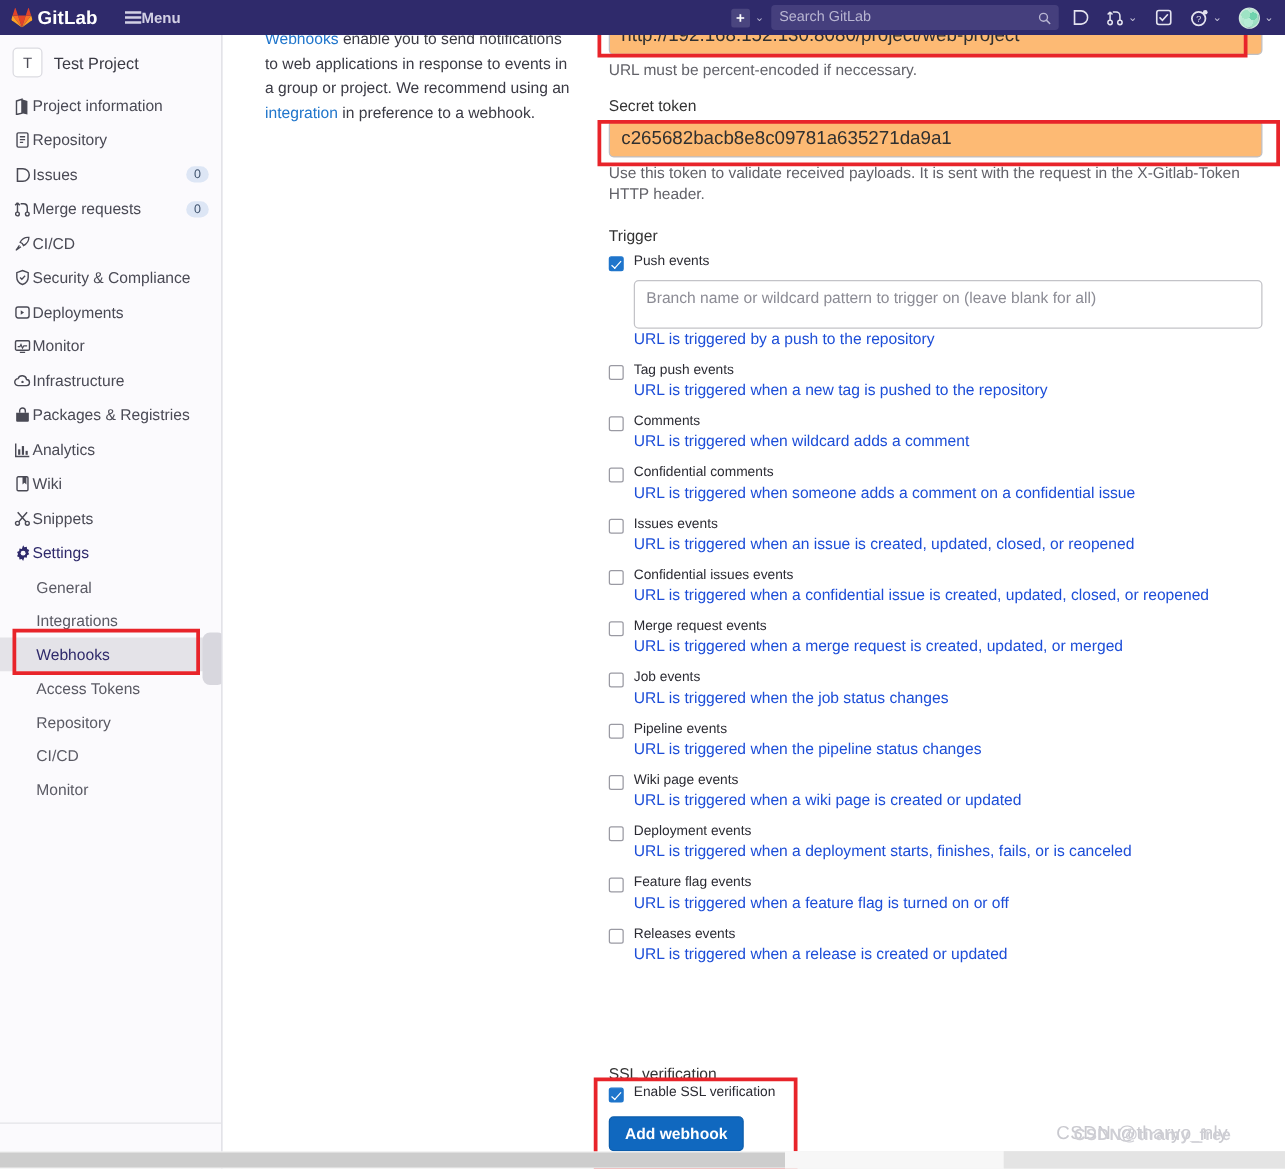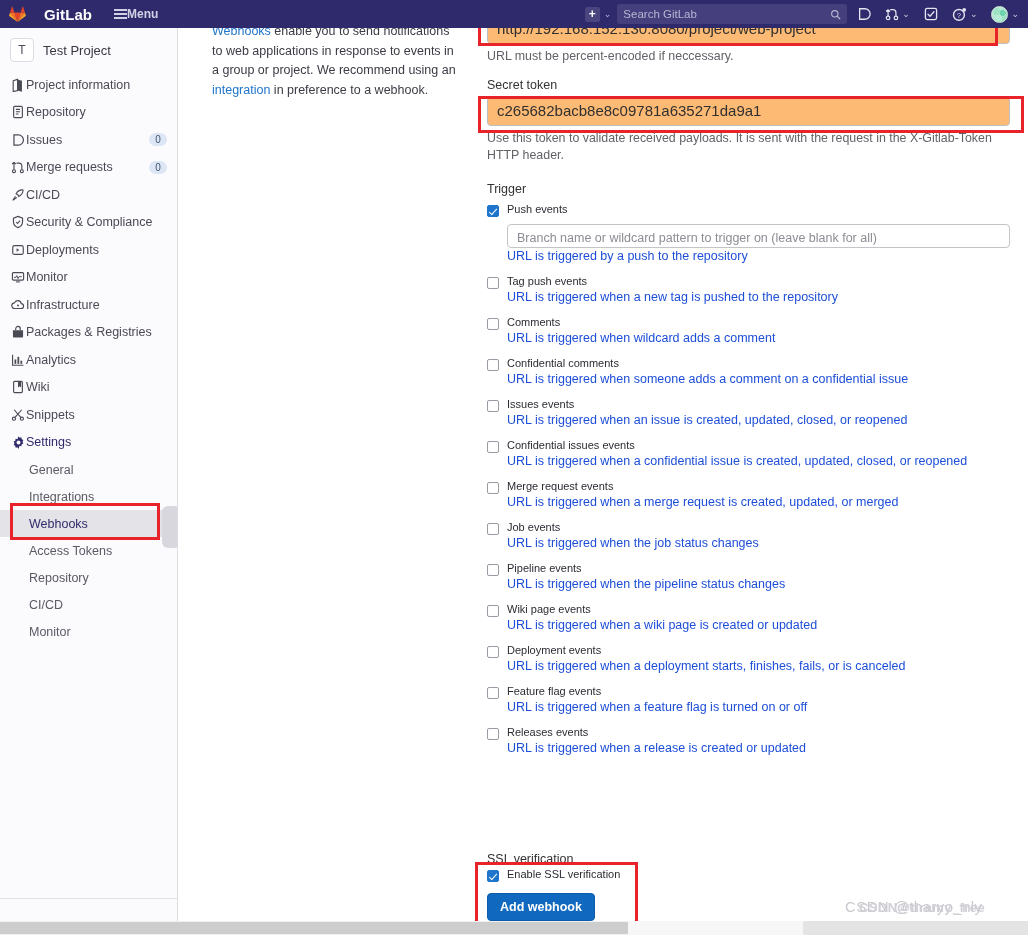--- a/index.html
+++ b/index.html
@@ -12,21 +12,21 @@
   }
   #app { position: relative; width: 1028px; height: 935px; }
 
   
   .topnav {
     position: absolute; top: 0; left: 0; width: 1028px; height: 28px;
     background: #2f2a6b;
     display: flex; align-items: center;
     z-index: 40;
   }
-  .tn-logo { display: flex; align-items: center; gap: 18px; padding-left: 9px; }
+  .tn-logo { display: flex; align-items: center; gap: 4px; padding-left: 9px; }
   .tn-fox { width: 17px; height: 16px; display: block; }
   .tn-brand { color: #fff; font-size: 15px; font-weight: 700; letter-spacing: .1px; }
   .tn-menu {
     display: flex; align-items: center; 
     margin-left: 22px; color: #d2d0e4; font-size: 12px; font-weight: 700;
   }
   .hamburger { display: inline-flex; flex-direction: column; gap: 2.5px; }
   .hamburger i { display: block; width: 13px; height: 1.6px; background: #d2d0e4; }
   .tn-spacer { flex: 1 1 auto; }
   .tn-plus {
@@ -125,21 +125,21 @@
   }
   .cbox.checked::after {
     content: ""; position: absolute; left: 3.3px; top: .6px;
     width: 3.4px; height: 7px; border: solid #fff;
     border-width: 0 1.7px 1.7px 0; transform: rotate(42deg);
   }
   .chk-title { font-size: 11px; font-weight: 400; color: #2b2b33; }
   .chk-desc { font-size: 12.5px; color: #1d4ed8; margin-left: 20px; margin-top: 1px; }
   .branch-box {
     margin-left: 20px; margin-top: 7px;
-    width: 503px; height: 24px;
+    width: 503px; height: 39px;
     border: 1px solid #c3c3c8; border-radius: 4px; background: #fff;
     font-size: 12.5px; color: #8c8c95; line-height: 26px; padding: 0 9px;
   }
 
   
   .ssl-title { position: absolute; left: 487px; top: 852px; font-size: 12.5px; color: #333; }
   .ssl-block { position: absolute; left: 487px; top: 868px; }
   .btn-primary {
     display: inline-block; margin-top: 11px;
     background: #1068bf; color: #fff; border: 1px solid #0b5cab; border-radius: 4px;

